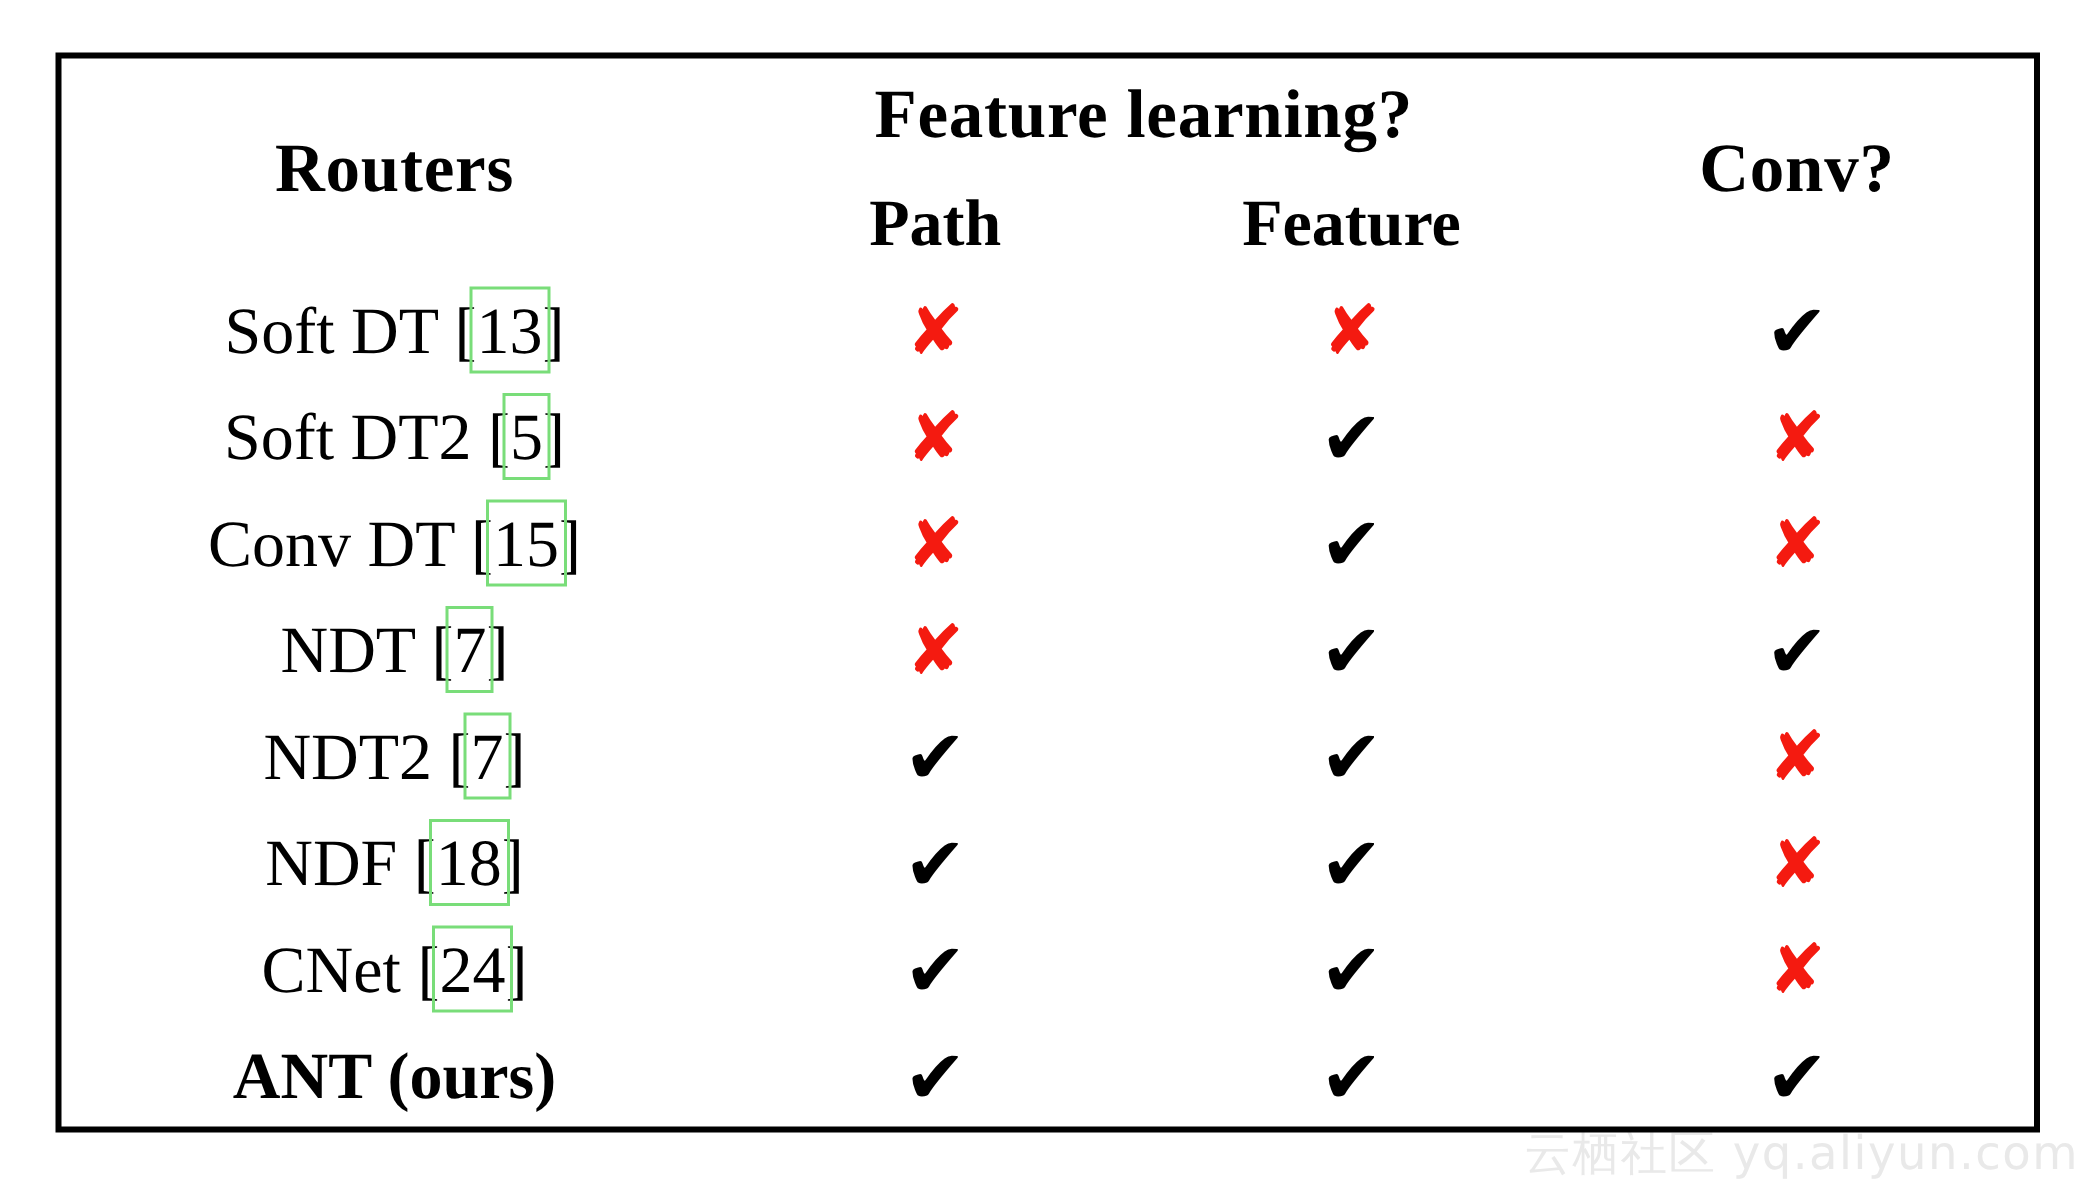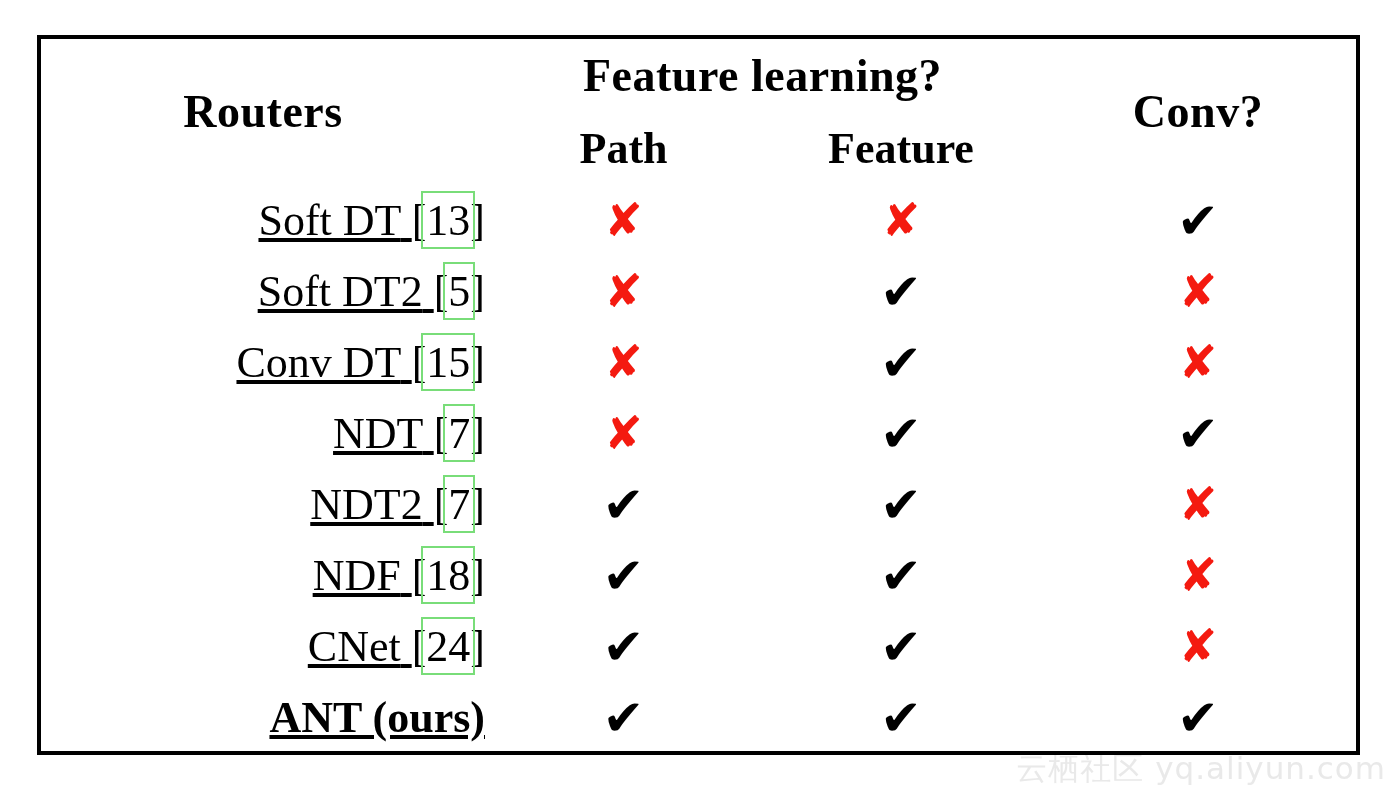--- a/index.html
+++ b/index.html
@@ -87,24 +87,23 @@
     border-bottom: 5px solid #000000;
   }
 
   
   .body-row td {
     height: 71px;
     font-size: 44px;
     line-height: 1;
   }
   td.method-cell {
-    text-align: right;
+    text-align: center;
     padding-left: 55px;
     white-space: nowrap;
-    text-decoration: underline;
   }
   td.method-cell.is-ours { font-weight: bold; }
   td.mark-cell { text-align: center; }
 
   
   .cite {
     position: relative;
     display: inline;
     white-space: nowrap;
   }

